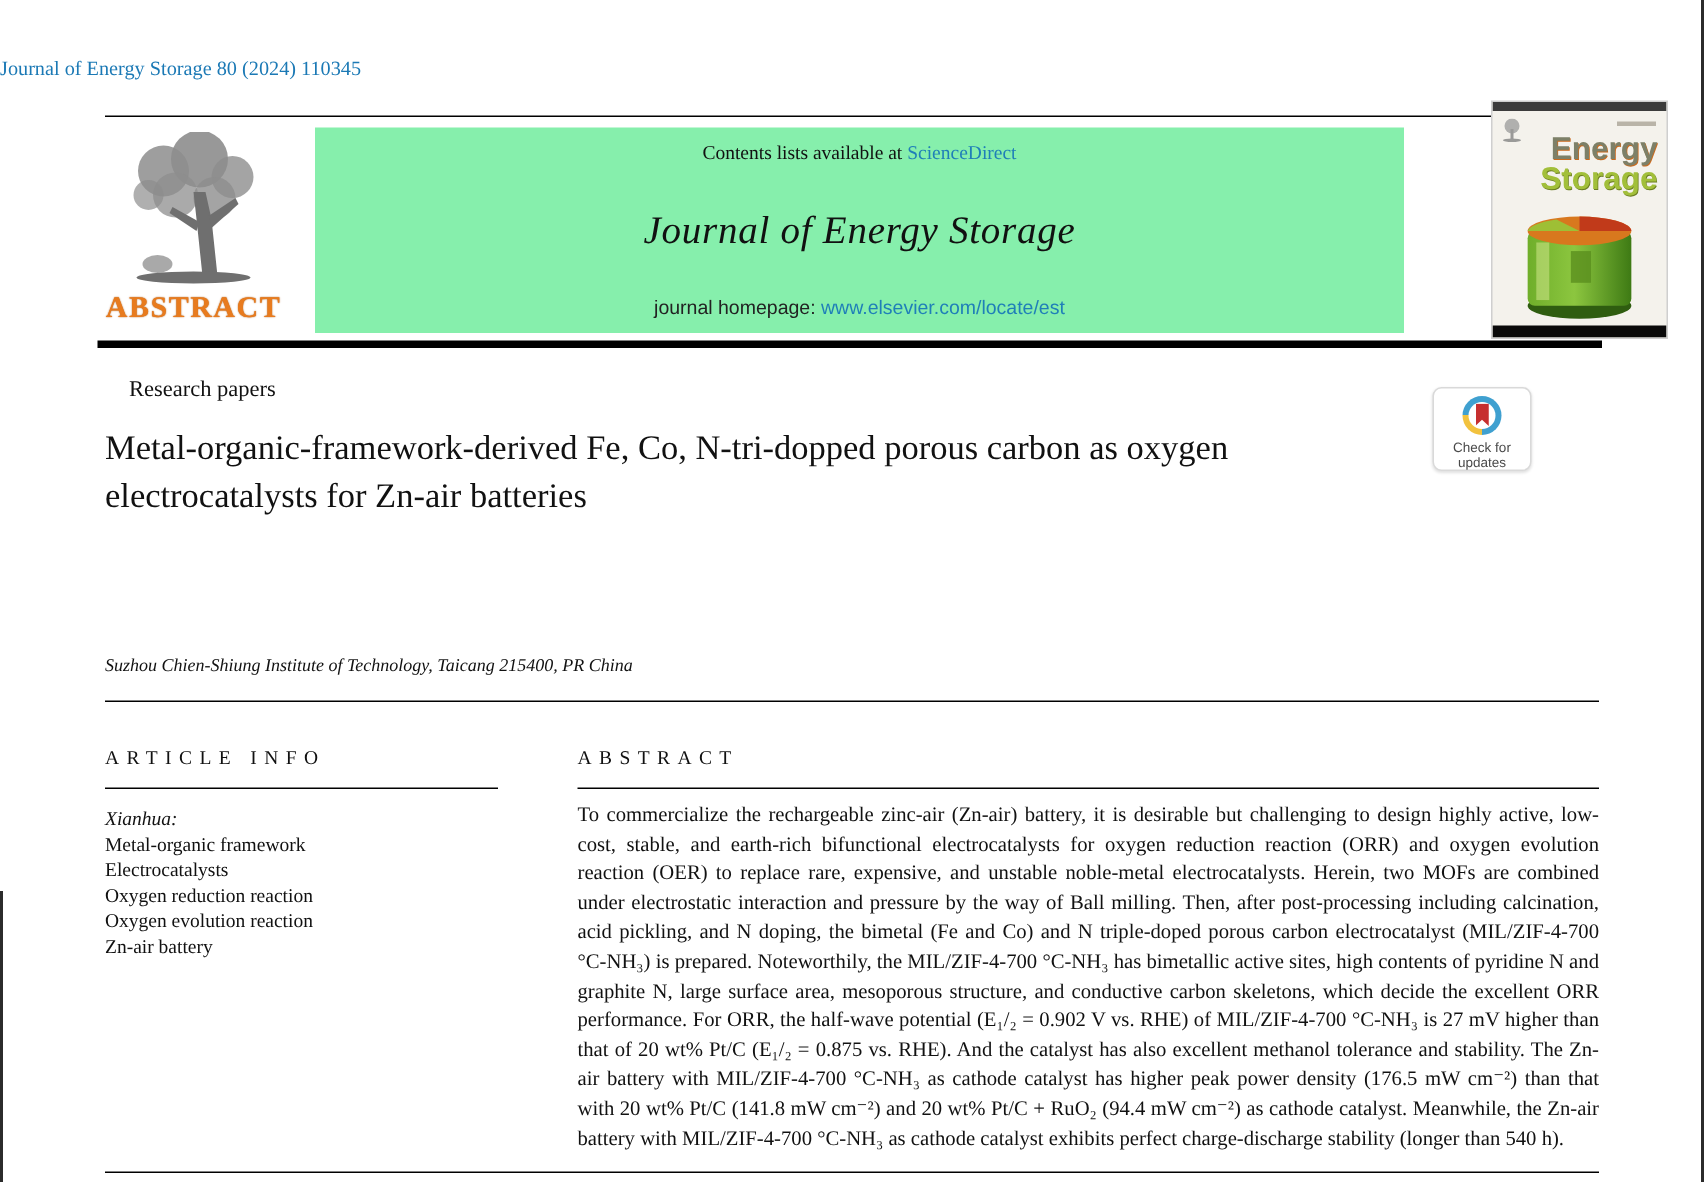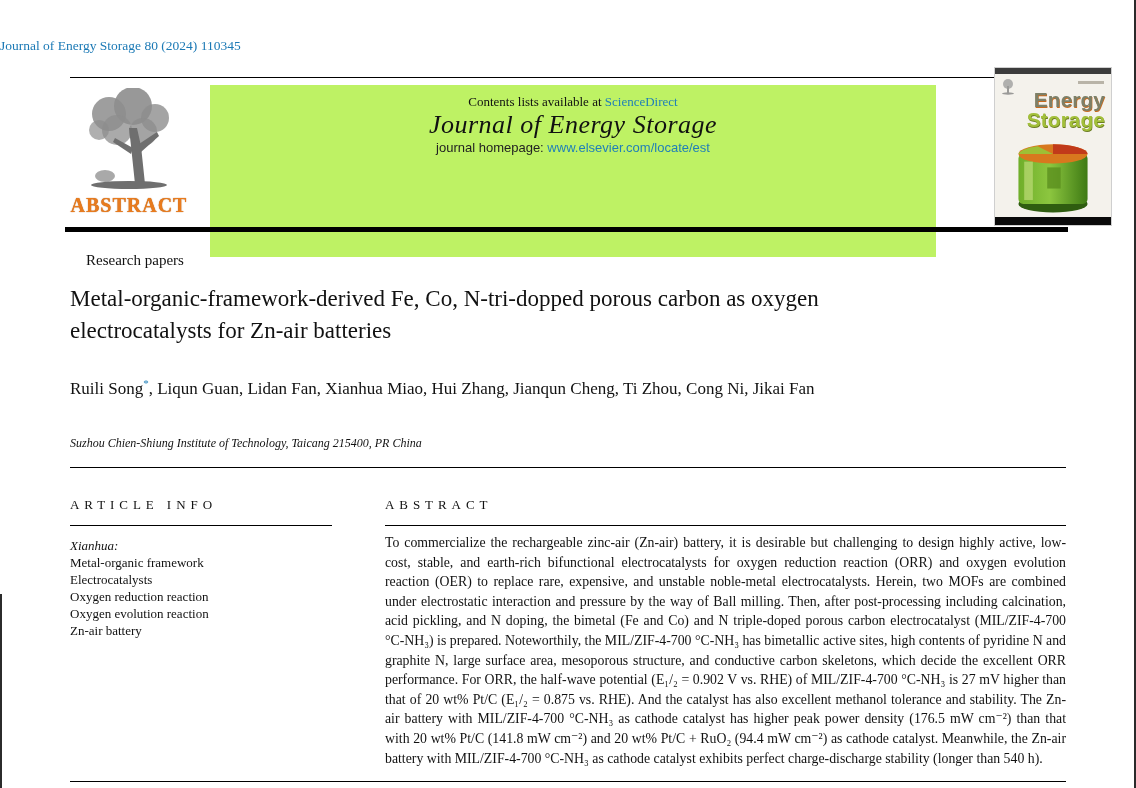--- a/index.html
+++ b/index.html
@@ -14,22 +14,22 @@
   .rule-top{position:absolute;left:70px;top:77px;width:996px;height:1px;background:#000;}
   .rule-thick{position:absolute;left:65px;top:227px;width:1003px;height:5px;background:#000;}
 
   
   .elsevier{position:absolute;left:70px;top:88px;width:118px;height:130px;text-align:center;}
   .elsevier svg{display:block;margin:0 auto;}
   .elsevier-word{font-size:20px;letter-spacing:1px;color:#e87b1e;font-weight:bold;
                  font-family:"Liberation Serif",serif;margin-top:2px;text-shadow:0 0 1px #a34d00;}
 
   
-  .banner{position:absolute;left:210px;top:85px;width:726px;height:172px;background:#bef264;
-          display:flex;flex-direction:column;align-items:center;
+  .banner{position:absolute;left:210px;top:85px;width:726px;height:137px;background:#86efac;
+          display:flex;flex-direction:column;justify-content:space-between;align-items:center;
           padding:9px 0 10px 0;box-sizing:border-box;}
   .contents-line{font-size:13px;color:#111;}
   .contents-line a{color:#1f7fb8;text-decoration:none;}
   .journal-title{font-size:26px;color:#111;letter-spacing:0.5px;font-style:italic;}
   .homepage-line{font-size:13px;color:#222;font-family:"Liberation Sans","DejaVu Sans",sans-serif;}
   .homepage-line a{color:#1f7fb8;text-decoration:none;}
 
   
   .cover{position:absolute;left:950px;top:68px;width:116px;height:157px;background:#f4f2ec;
          box-shadow:0 0 0 1px #cfcfcf;overflow:hidden;margin-left:45px;}
@@ -151,24 +151,32 @@
     </svg>
     <div class="cover-botstrip"></div>
   </div>
 
   <div class="rule-thick"></div>
 
   <div class="kicker">Research papers</div>
 
   <div class="art-title">Metal-organic-framework-derived Fe, Co, N-tri-dopped porous carbon as oxygen electrocatalysts for Zn-air batteries</div>
 
-
-  <div class="authors">
-    <span>Ruili Song</span><sup>*</sup><span>, Liqun Guan, Lidan Fan, Xianhua Miao, Hui Zhang, Jianqun Cheng, Ti Zhou, Cong Ni, Jikai Fan</span>
-  </div>
+  <div class="badge">
+    <div class="badge-ring">
+      <div class="badge-inner">
+        <div class="badge-mark"></div>
+      </div>
+    </div>
+    <div class="badge-text">
+      <div>Check for</div>
+      <div>updates</div>
+    </div>
+  </div>
+
 
   <div class="affiliation">Suzhou Chien-Shiung Institute of Technology, Taicang 215400, PR China</div>
 
   <div class="rule-full"></div>
 
   <div class="sec-head ai">ARTICLE INFO</div>
   <div class="sec-head ab">ABSTRACT</div>
 
   <div class="rule-ai"></div>
   <div class="rule-ab"></div>

